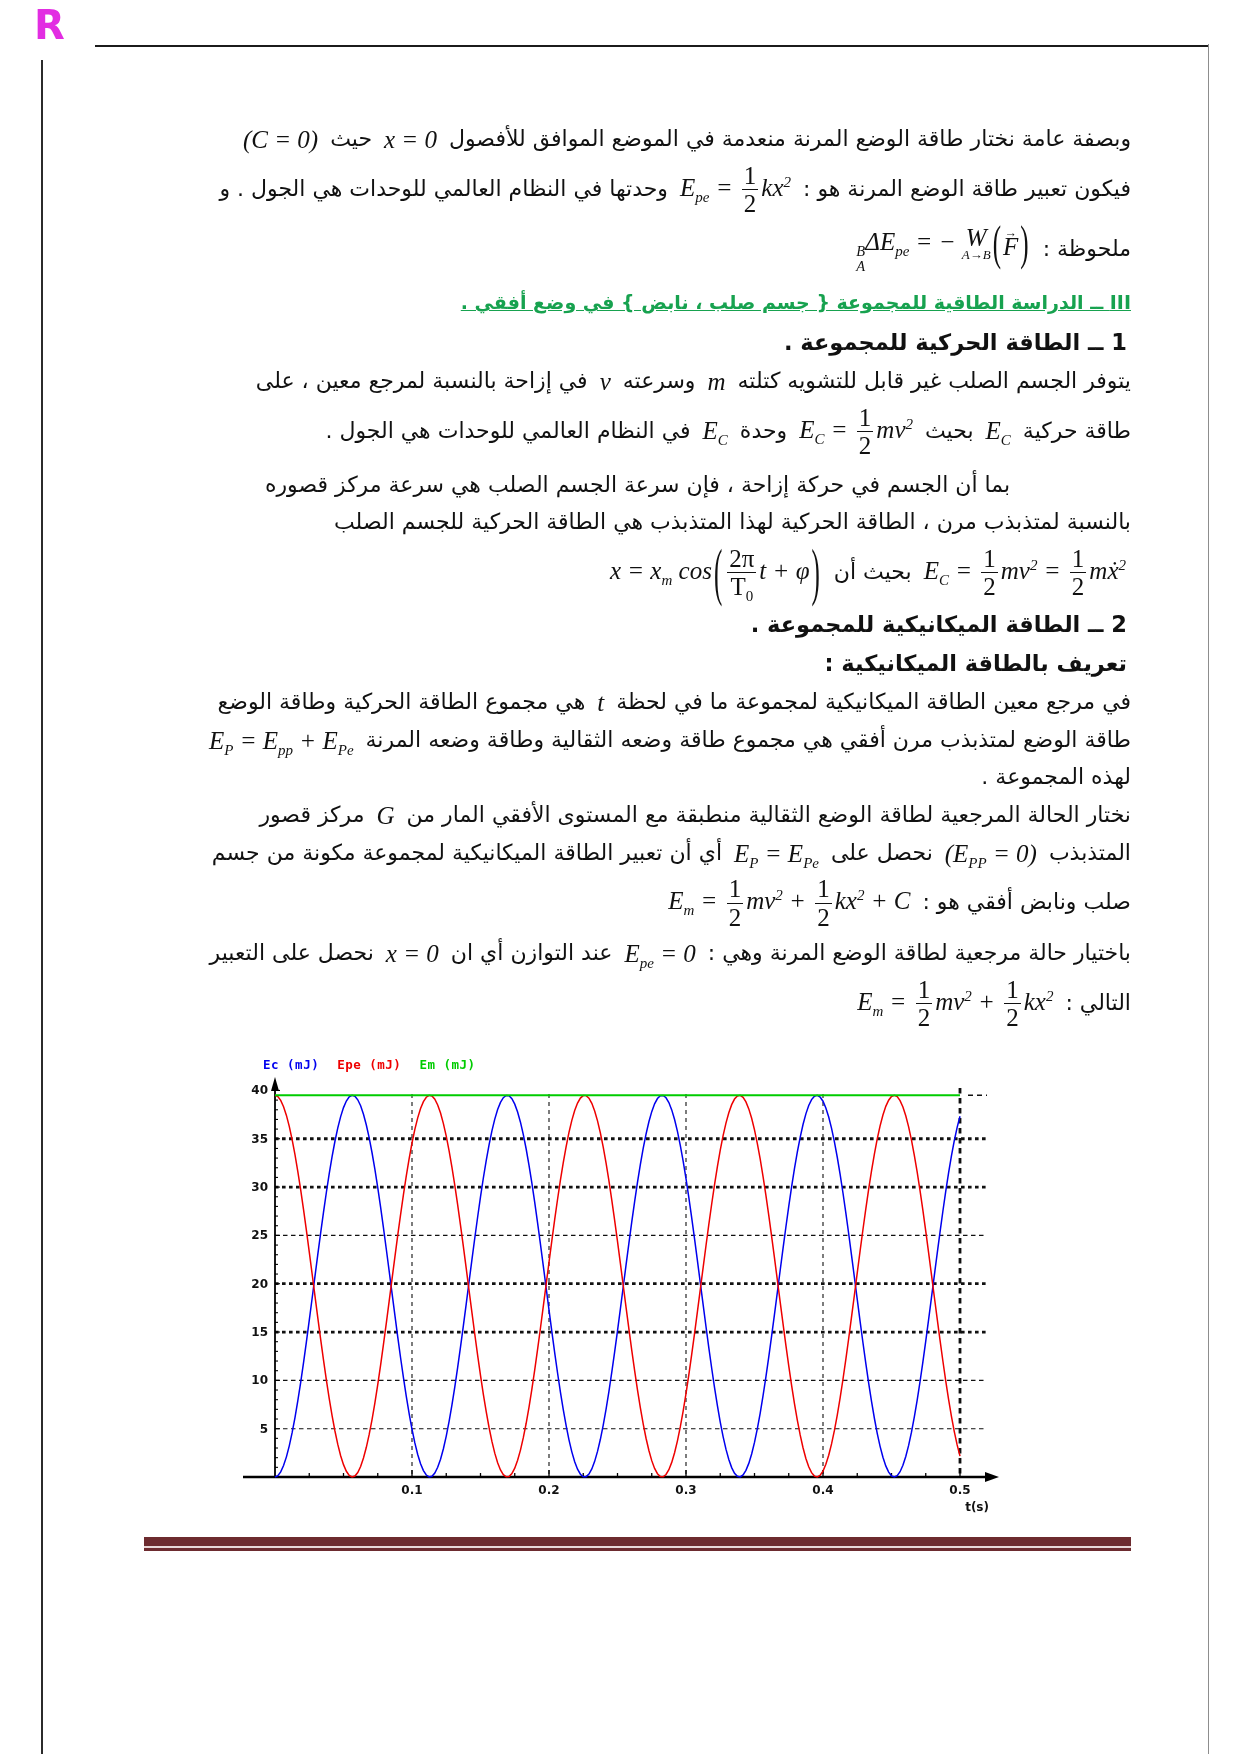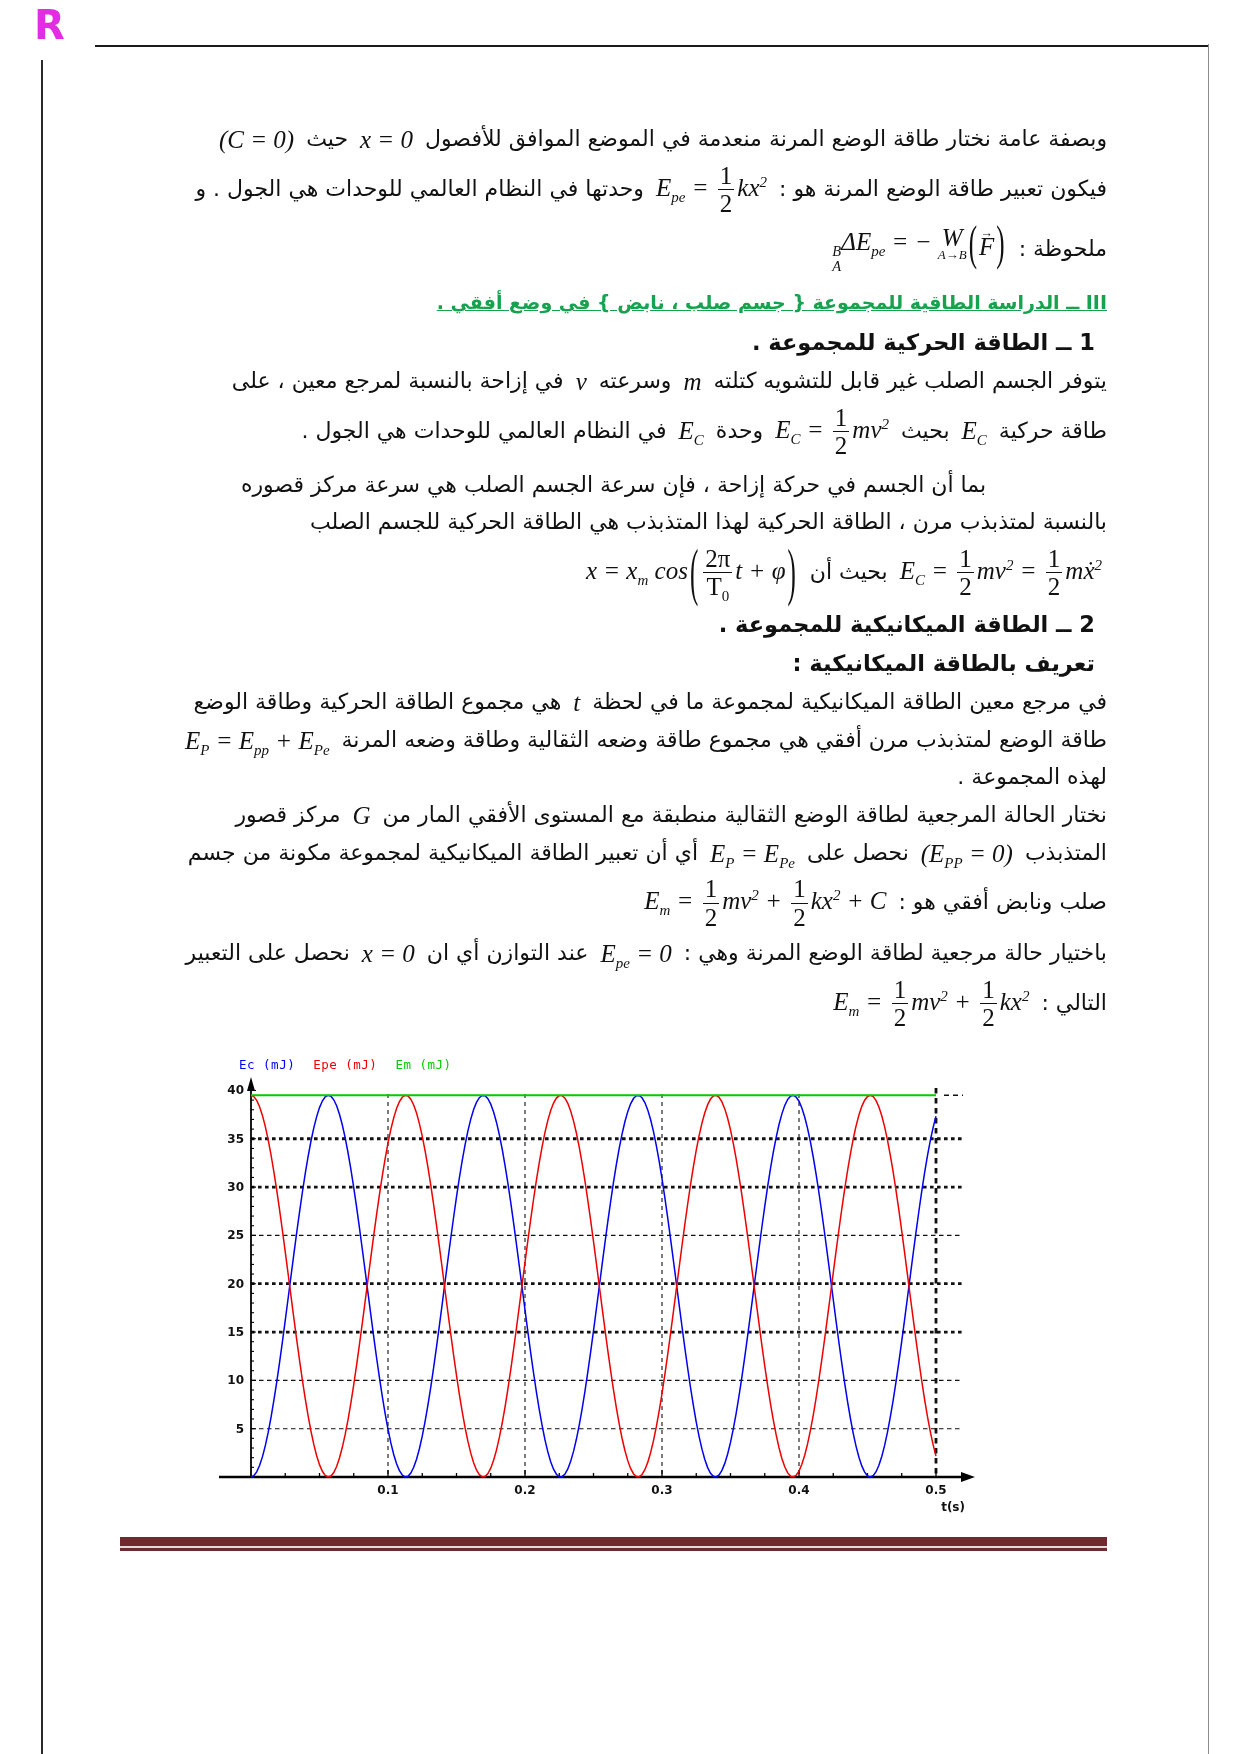--- a/index.html
+++ b/index.html
@@ -4,26 +4,26 @@
 <style>
   html,body{margin:0;padding:0;background:#fff;}
   #page{position:relative;width:1240px;height:1754px;background:#ffffff;overflow:hidden;
         font-family:"DejaVu Sans",sans-serif;color:#111;}
   .logo{position:absolute;left:34px;top:2px;font-size:40px;font-weight:bold;
         color:var(--logo_magenta);font-family:"DejaVu Sans",sans-serif;}
   .rule-top{position:absolute;left:95px;top:45px;width:1113px;height:2px;background:#1b1b1b;}
   .rule-left{position:absolute;left:41px;top:60px;width:2px;height:1694px;background:#2b2b2b;}
   .rule-right{position:absolute;left:1208px;top:44px;width:1px;height:1710px;background:#8d8d8d;}
 
-  .content{position:absolute;left:120px;top:116px;width:987px;direction:rtl;text-align:right;
+  .content{position:absolute;left:144px;top:116px;width:987px;direction:rtl;text-align:right;
            font-size:22px;line-height:1.3;}
   .content p{margin:9px 0;}
   p.sp{margin-top:12px;text-align:center;}
   .ghead{color:var(--heading_green);font-size:19px;font-weight:bold;line-height:1.55;margin:14px 0 4px 0;text-decoration:underline;}
-  .sub{font-weight:bold;font-size:22.5px;margin:10px 12px;}
+  .sub{font-weight:bold;font-size:22.5px;margin:10px 4px;}
 
   
   .m{font-family:"Liberation Serif","DejaVu Serif",serif;font-style:italic;direction:ltr;
      unicode-bidi:isolate;display:inline-block;padding:0 5px;font-size:25px;line-height:1.05;
      vertical-align:middle;}
   .m sub{font-size:0.60em;vertical-align:-0.4em;line-height:0;}
   .m sup{font-size:0.60em;vertical-align:0.55em;line-height:0;}
   .fr{display:inline-block;vertical-align:middle;text-align:center;line-height:1.02;
       font-style:normal;margin:0 3px;}
   .fr .n{display:block;border-bottom:1.4px solid #111;padding:0 2px 1px 2px;}
@@ -39,21 +39,21 @@
 
   .ind-note{margin-left:0;margin-right:235px;}
   .ind-f2{margin-right:128px;}
   .ind-f3{margin-right:172px;}
   .ind-f4{margin-right:80px;}
   .fline{margin:12px 0;}
 
   
   .chartwrap{direction:ltr;text-align:left;width:770px;margin:26px 122px 0 0;}
   .legend{padding-left:24px;margin-bottom:1px;font-family:"DejaVu Sans Mono",monospace;
-          font-size:12.5px;font-weight:normal;letter-spacing:0.5px;}
+          font-size:12.5px;font-weight:bold;letter-spacing:0.5px;}
   .legend span{margin-right:18px;}
   .chart-svg{display:block;}
   .chart-svg text{font-family:"DejaVu Sans",sans-serif;font-size:12px;font-weight:bold;fill:#111;}
 
   .footerbar{margin-top:8px;width:987px;height:14px;
      background:linear-gradient(180deg,var(--footer_maroon) 0 62%,var(--footer_stripe) 62% 78%,var(--footer_maroon) 78% 100%);}
 </style>
 </head>
 <body>
 

